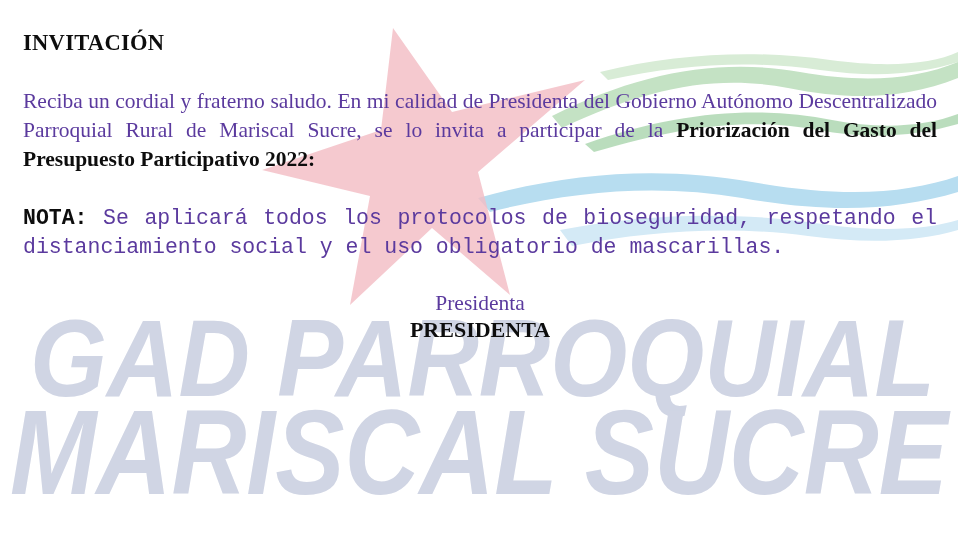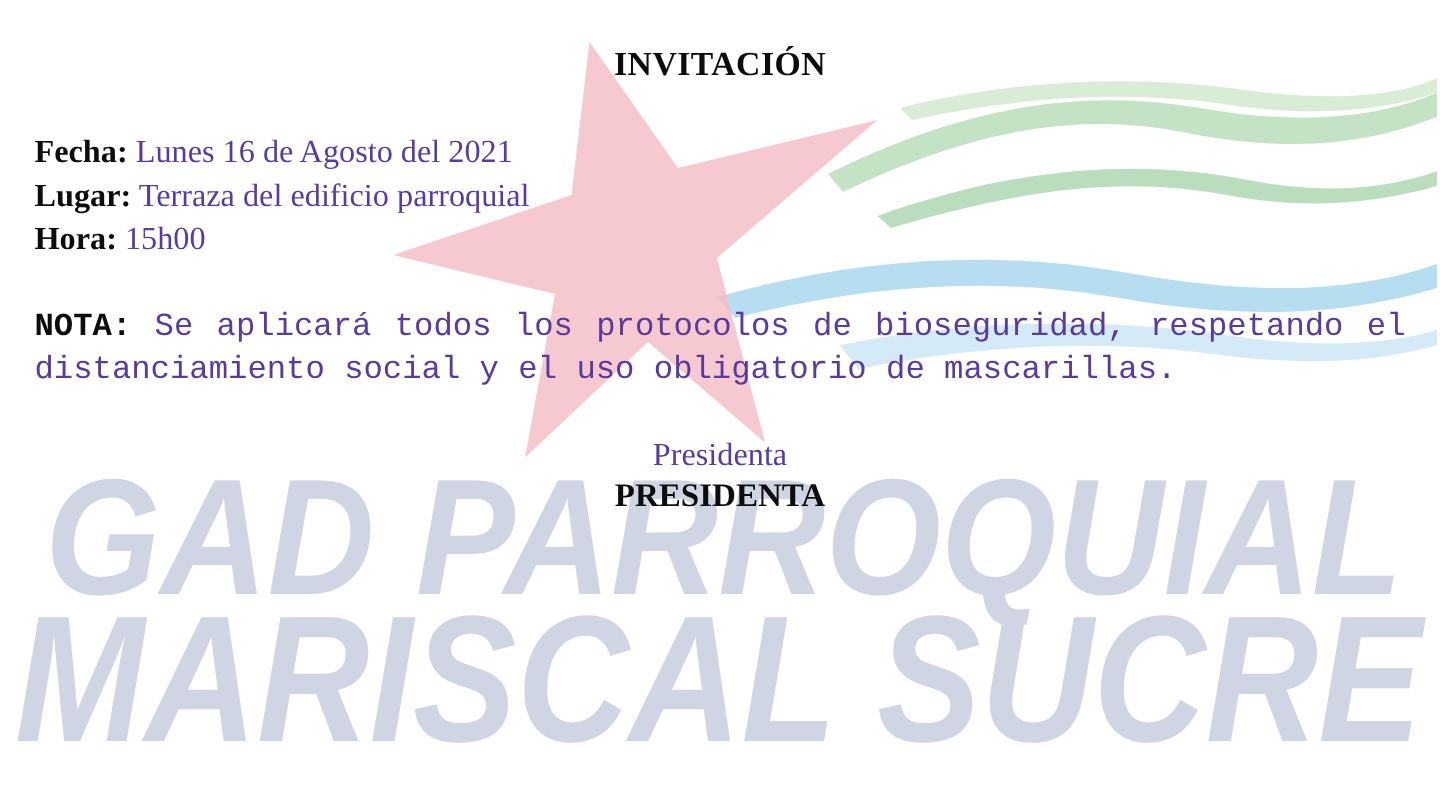--- a/index.html
+++ b/index.html
@@ -17,21 +17,21 @@
   }
   .wm-line1 { font-family:"Liberation Sans", sans-serif; font-weight:bold; font-style:italic; }
   .wm-line2 { font-family:"Liberation Sans", sans-serif; font-weight:bold; font-style:italic; }
   .content {
     position:relative; z-index:1;
     padding:3px 23px 0 23px;
     color:#5b3a9e;
     font-size:21.5px;
   }
   .date-line   { text-align:right; line-height:28px; margin:0; padding-right:2px; }
-  .doc-title   { text-align:center; font-weight:bold; color:#0d0d0d; line-height:28px; margin:26px 0 0 0; font-size:22.5px; letter-spacing:0.3px; }
+  .doc-title   { font-weight:bold; color:#0d0d0d; line-height:28px; margin:26px 0 0 0; font-size:22.5px; letter-spacing:0.3px; }
   .para        { text-align:justify; line-height:29px; margin:30px 0 0 0; }
   .para b      { color:#0d0d0d; }
   .details     { margin:30px 0 0 0; line-height:29px; }
   .detail-row  { margin:0; }
   .lbl         { font-weight:bold; color:#0d0d0d; }
   .val         { color:#5b3a9e; }
   .nota        { text-align:justify; line-height:29px; margin:30px 0 0 0;font-family:Liberation Mono, monospace; }
   .closing     { text-align:center; line-height:29px; margin:27px 0 0 0; }
   .sig-name    { text-align:center; line-height:26px; margin:31px 0 0 0; }
   .sig-role    { text-align:center; line-height:24px; margin:0; font-weight:bold; color:#0d0d0d; font-size:22px; }
@@ -54,26 +54,22 @@
 
     <text class="wm-line1" x="30" y="396" font-size="110" textLength="905" lengthAdjust="spacingAndGlyphs" fill="#d0d5e4">GAD PARROQUIAL</text>
     <text class="wm-line2" x="10" y="494" font-size="120" textLength="938" lengthAdjust="spacingAndGlyphs" fill="#d0d5e4">MARISCAL SUCRE</text>
   </svg>
 
   <div class="content">
 
 
     <p class="doc-title">INVITACIÓN</p>
 
+    <p class="para"><span>Reciba un cordial y fraterno saludo. En mi calidad de Presidenta del Gobierno Autónomo Descentralizado Parroquial Rural de Mariscal Sucre, se lo invita a participar de la </span><b>Priorización del Gasto del Presupuesto Participativo 2022:</b></p>
 
-    <div class="details">
-      <p class="detail-row"><span class="lbl">Fecha:</span><span> </span><span class="val">Lunes 16 de Agosto del 2021</span></p>
-      <p class="detail-row"><span class="lbl">Lugar:</span><span> </span><span class="val">Terraza del edificio parroquial</span></p>
-      <p class="detail-row"><span class="lbl">Hora:</span><span> </span><span class="val">15h00</span></p>
-    </div>
 
     <p class="nota"><span class="lbl">NOTA:</span><span> </span><span class="val">Se aplicará todos los protocolos de bioseguridad, respetando el distanciamiento social y el uso obligatorio de mascarillas.</span></p>
 
     <p class="closing">Presidenta</p>
 
 
     <p class="sig-role">PRESIDENTA</p>
 
   </div>
 </div>

